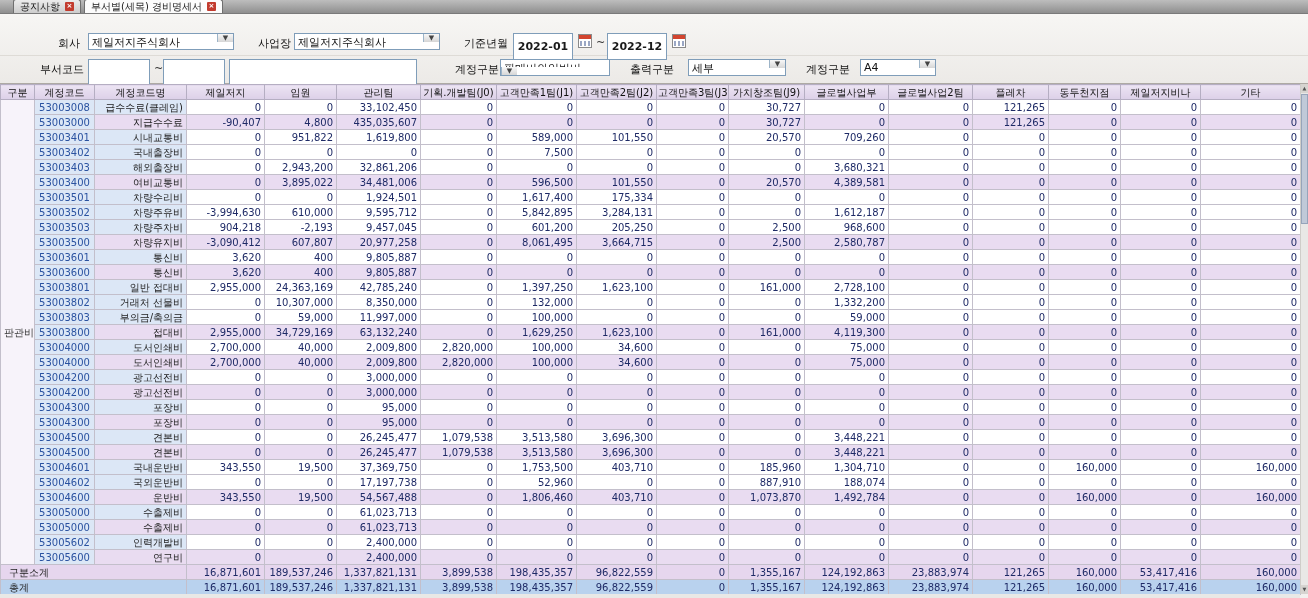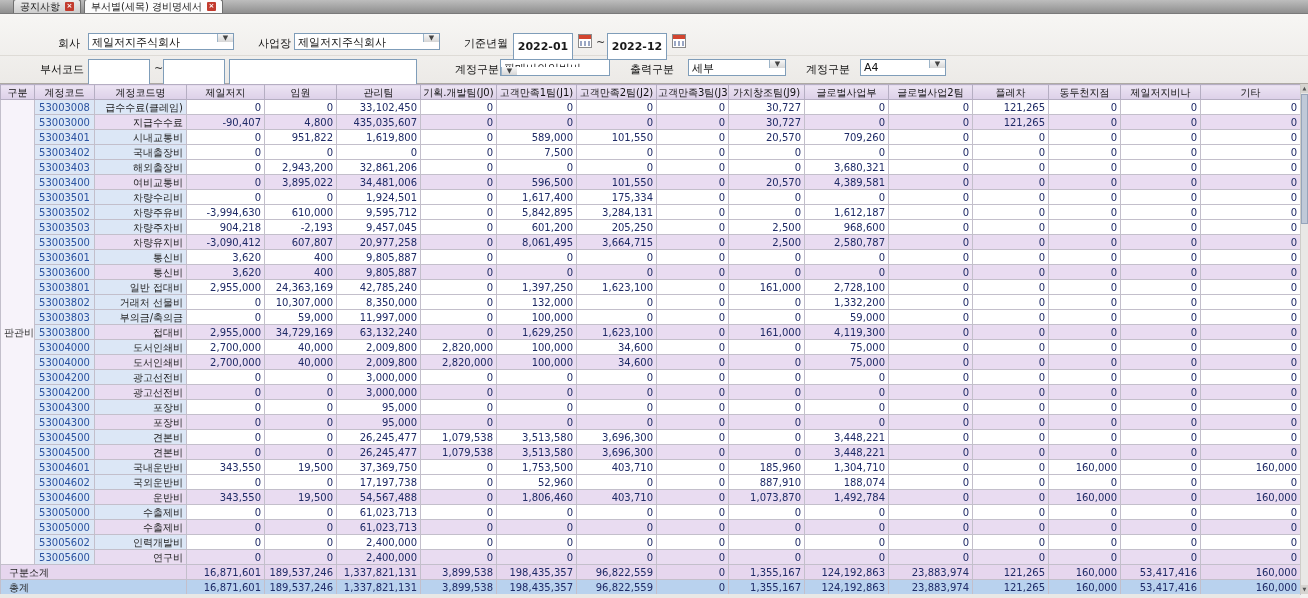--- a/index.html
+++ b/index.html
@@ -155,21 +155,21 @@
       <span class="btn">▼</span>
     </div>
 
     <span class="flabel" style="left:630px;top:48px;">출력구분</span>
     <div class="combo" style="left:688px;top:45px;width:98px;">
       <span class="txt">세부</span>
       <span class="btn">▼</span>
     </div>
 
     <span class="flabel" style="left:806px;top:48px;">계정구분</span>
-    <div class="combo" style="left:860px;top:45px;width:86px;">
+    <div class="combo" style="left:860px;top:45px;width:76px;">
       <span class="txt">A4</span>
       <span class="btn">▼</span>
     </div>
   </div>
 
   <div class="grid-wrap">
     <table id="grid">
         <colgroup>
           <col style="width: 34px;">
           <col style="width: 60px;">

